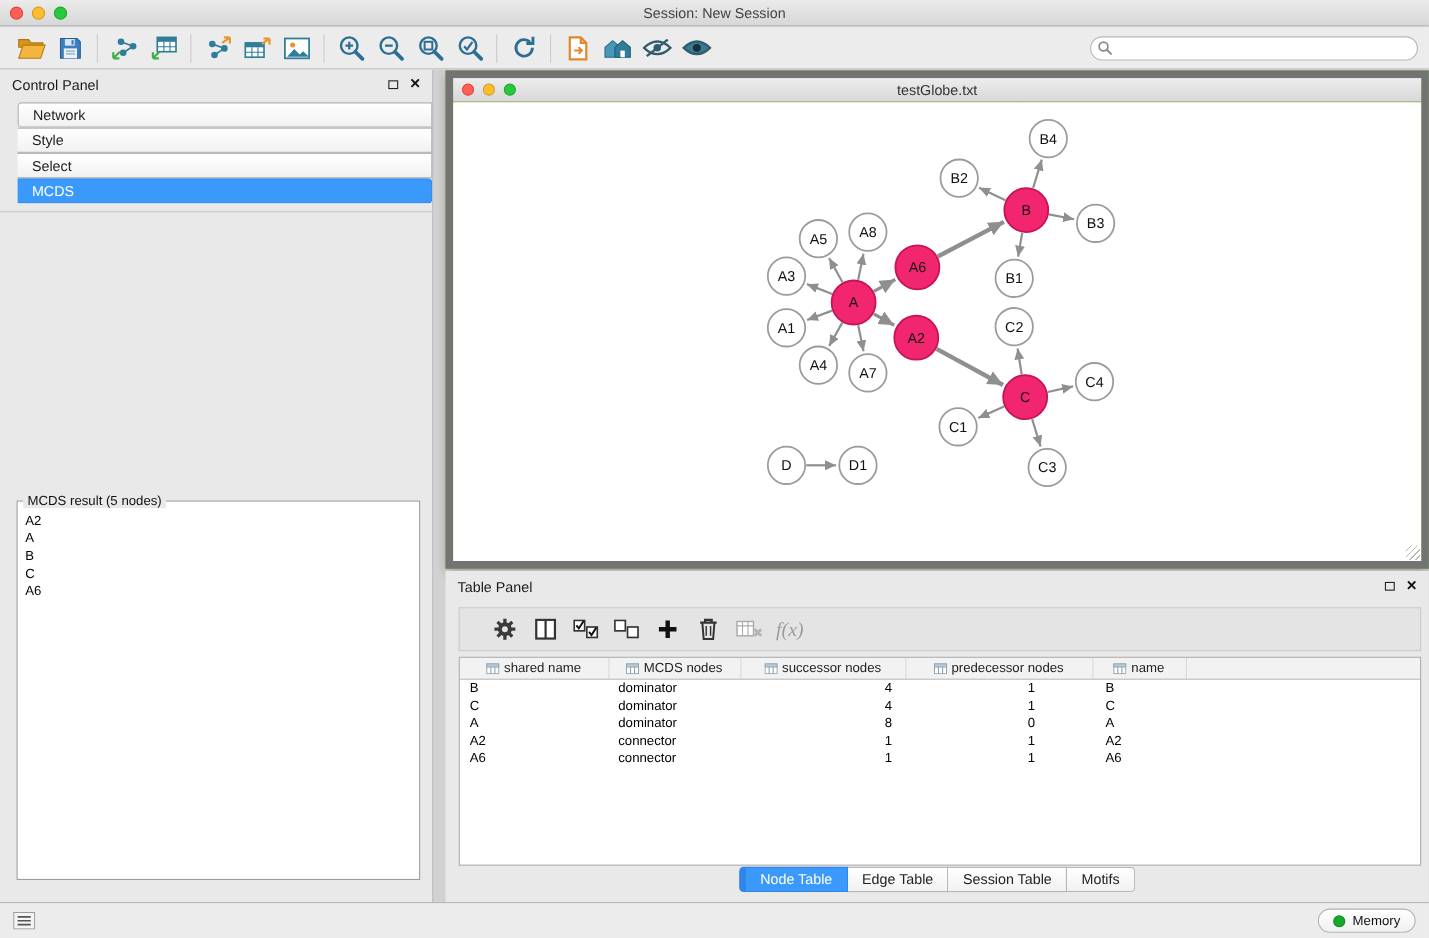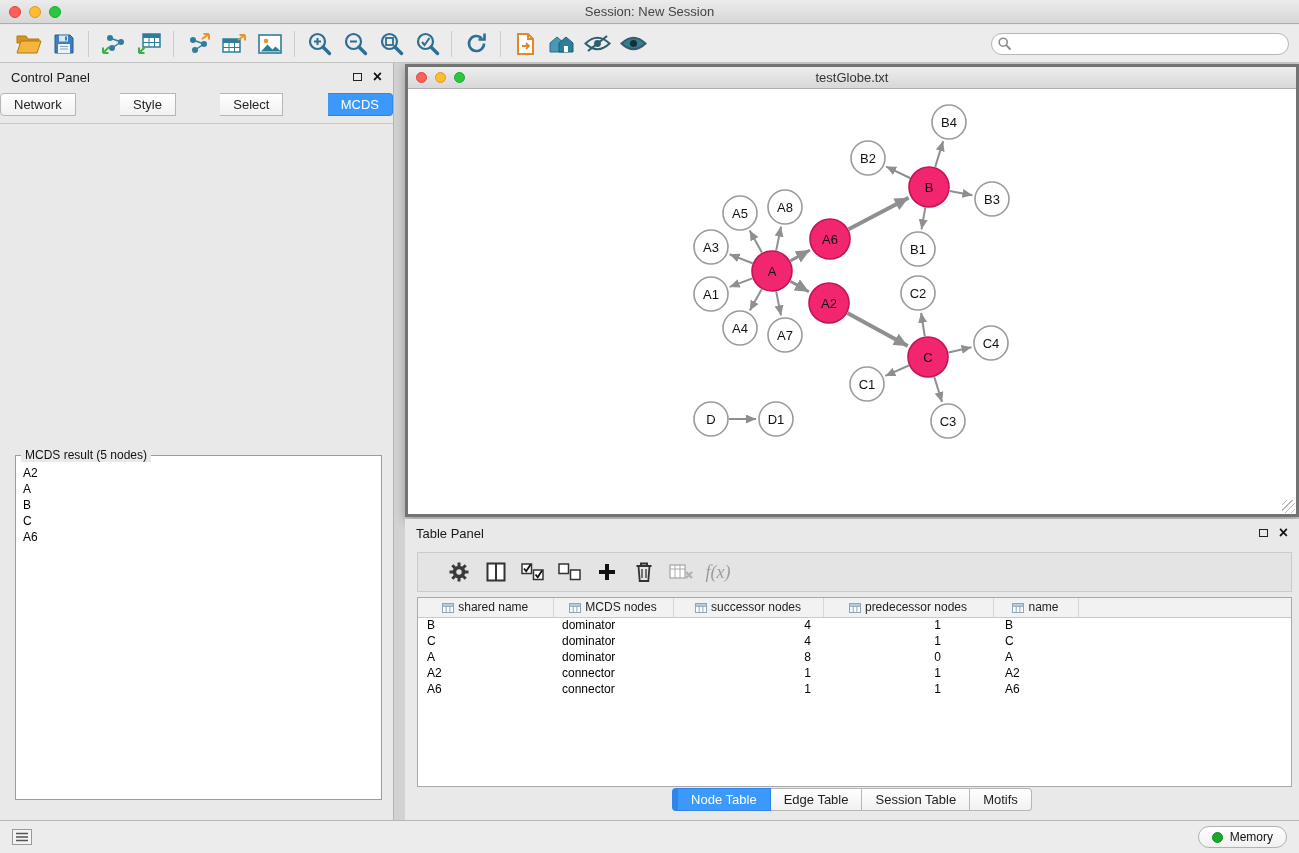--- a/index.html
+++ b/index.html
@@ -26,39 +26,39 @@
 
   
   .main{position:absolute;top:63px;left:0;right:0;bottom:33px;background:#d2d2d2;}
 
   
   .control-panel{position:absolute;top:0;left:0;width:394px;bottom:0;background:#e9e9e9;border-right:1px solid #b3b3b3;}
   .panel-header{height:28px;display:flex;align-items:center;padding:0 11px;font-size:13px;color:#1a1a1a;}
   .panel-controls{margin-left:auto;display:flex;gap:11px;align-items:center;}
   .float-btn{width:9px;height:8px;border:1.5px solid #222;display:inline-block;}
   .close-btn{font-weight:bold;font-size:16px;line-height:12px;color:#111;}
-  .cp-tabs{display:flex;justify-content:space-between;padding:2px 0 7px 0;border-bottom:1px solid #c7c7c7;}
+  .cp-tabs{display:flex;justify-content:space-between;padding:2px 0 7px 16px;border-bottom:1px solid #c7c7c7;flex-direction:column;}
   .cp-tab{padding:3px 13px;font-size:13px;background:linear-gradient(#ffffff,#f1f1f1);border:1px solid #b6b6b6;border-left:none;color:#222;}
   .cp-tab:first-child{border-left:1px solid #b6b6b6;border-radius:4px 0 0 4px;}
   .cp-tab:last-child{border-radius:0 4px 4px 0;}
   .cp-tab.active{background:#3b99fc;border-color:#2f86e8;color:#fff;}
   .cp-body{padding-top:20px;text-align:center;}
   .opt-label{font-size:13px;margin-bottom:9px;color:#111;}
   .combo{width:314px;height:23px;margin:0 auto;display:flex;align-items:center;background:#fff;border:1px solid #a9a9a9;border-radius:4px;}
   .combo-text{flex:1;text-align:left;padding-left:8px;font-size:13px;white-space:nowrap;overflow:hidden;color:#111;}
   .combo-arrows{width:19px;height:19px;margin-right:1px;background:linear-gradient(#69b1f9,#2d7ef0);border-radius:3px;color:#fff;display:flex;flex-direction:column;align-items:center;justify-content:center;font-size:6px;line-height:5px;}
   .cp-buttons{margin-top:13px;display:flex;justify-content:center;gap:13px;}
   .btn{padding:3px 15px;font-size:13px;background:linear-gradient(#ffffff,#efefef);border:1px solid #b1b1b1;border-radius:4px;color:#111;font-family:"Liberation Sans",sans-serif;}
   .result-box{position:absolute;left:15px;right:11px;top:392px;bottom:20px;border:1px solid #9c9c9c;background:#fff;}
   .result-legend{position:absolute;top:-8px;left:5px;background:#e9e9e9;padding:0 4px;font-size:12px;color:#111;}
   .result-list{padding:9px 7px;text-align:left;font-size:12px;color:#000;}
   .result-item{line-height:16px;}
 
   
-  .net-window{position:absolute;left:405px;top:1px;width:894px;height:453px;border:3px solid #737373;background:#84cc16;box-shadow:0 3px 10px rgba(0,0,0,.28);}
+  .net-window{position:absolute;left:405px;top:1px;width:894px;height:453px;border:7px solid #737373;background:#84cc16;box-shadow:0 3px 10px rgba(0,0,0,.28);}
   .net-titlebar{height:22px;background:linear-gradient(#ededed,#d8d8d8);border-bottom:1px solid #b1b1b1;position:relative;display:flex;align-items:center;}
   .net-titlebar .lights{margin-left:8px;}
   .net-titlebar .light{width:11px;height:11px;}
   .net-title{position:absolute;left:0;right:0;text-align:center;font-size:13px;color:#333;}
   .net-canvas{position:absolute;top:22px;left:0;right:0;bottom:0;background:#fff;overflow:hidden;}
   .resize-grip{position:absolute;right:1px;bottom:1px;width:13px;height:13px;background:repeating-linear-gradient(135deg,transparent 0 3px,#b8b8b8 3px 4px);}
 
   
   .table-panel{position:absolute;left:405px;right:0;top:456px;bottom:0;background:#e9e9e9;}
   .tp-toolbar{position:absolute;left:12px;right:7px;top:33px;height:40px;background:#e4e4e4;border:1px solid #cbcbcb;display:flex;align-items:center;padding-left:26px;gap:7px;}

